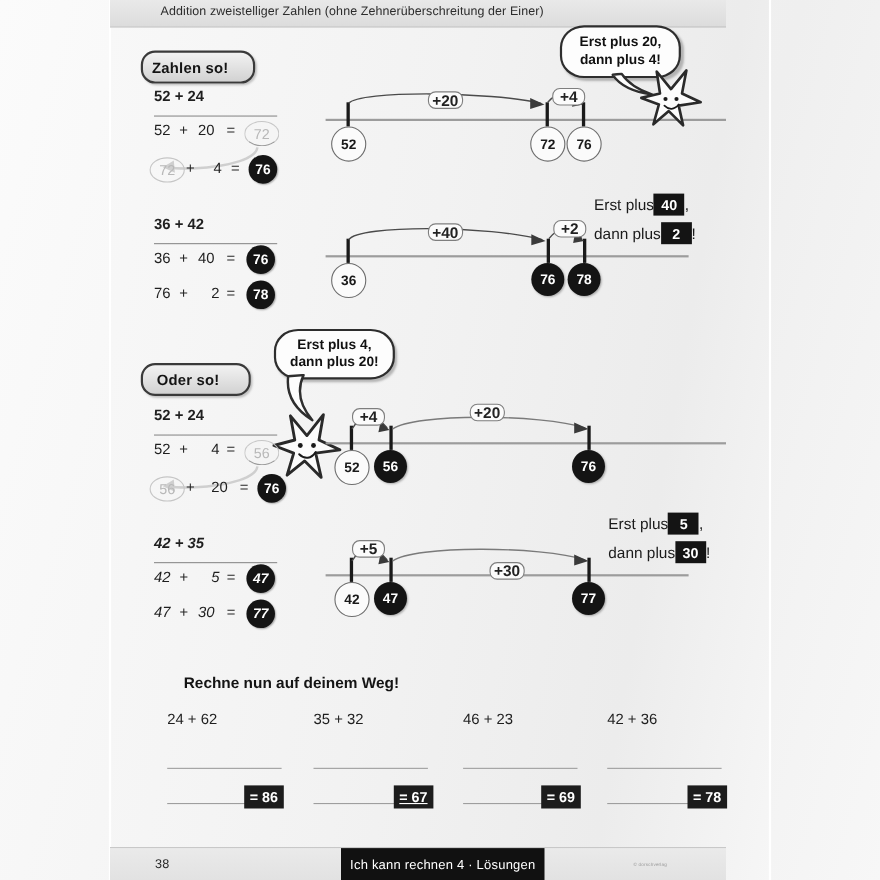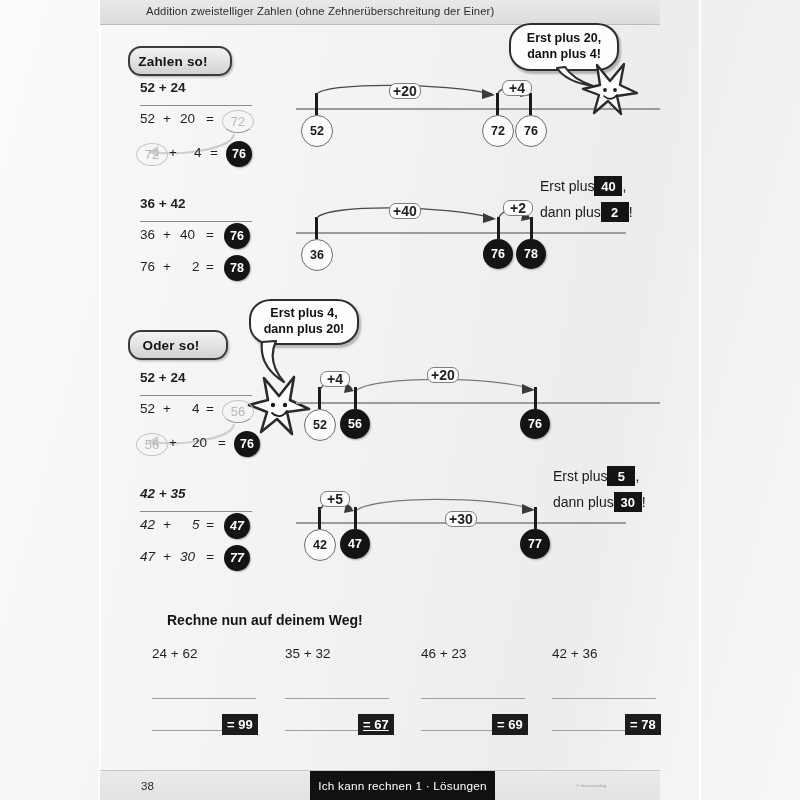--- a/index.html
+++ b/index.html
@@ -376,37 +376,37 @@
       <span class="ansbox">30</span>
       <span>!</span>
     </div>
   </div>
 
   <div class="exheading" style="left:143px;top:612px;padding-left:24px;">Rechne nun auf deinem Weg!</div>
 
   <div class="exterm" style="left:152px;top:646px;">24 + 62</div>
   <div class="exline" style="left:152px;top:698px;width:104px;"></div>
   <div class="exline" style="left:152px;top:730px;width:104px;"></div>
-  <div class="exans" style="left:222px;top:714px;">= 99</div>
+  <div class="exans" style="left:222px;top:714px;">= 86</div>
 
   <div class="exterm" style="left:285px;top:646px;">35 + 32</div>
   <div class="exline" style="left:285px;top:698px;width:104px;"></div>
   <div class="exline" style="left:285px;top:730px;width:104px;"></div>
   <div class="exans" style="left:358px;top:714px;text-decoration:underline;">= 67</div>
 
   <div class="exterm" style="left:421px;top:646px;">46 + 23</div>
   <div class="exline" style="left:421px;top:698px;width:104px;"></div>
   <div class="exline" style="left:421px;top:730px;width:104px;"></div>
   <div class="exans" style="left:492px;top:714px;">= 69</div>
 
   <div class="exterm" style="left:552px;top:646px;">42 + 36</div>
   <div class="exline" style="left:552px;top:698px;width:104px;"></div>
   <div class="exline" style="left:552px;top:730px;width:104px;"></div>
   <div class="exans" style="left:625px;top:714px;">= 78</div>
 
   <div class="ftr"></div>
   <div class="ftr-rule"></div>
   <div class="ftr-page">38</div>
   <div class="ftr-bar">
-    <span>Ich kann rechnen 1 · Lösungen</span>
+    <span>Ich kann rechnen 4 · Lösungen</span>
   </div>
   <div class="ftr-cr">© dorschverlag</div>
 </div>
 
 </body></html>

